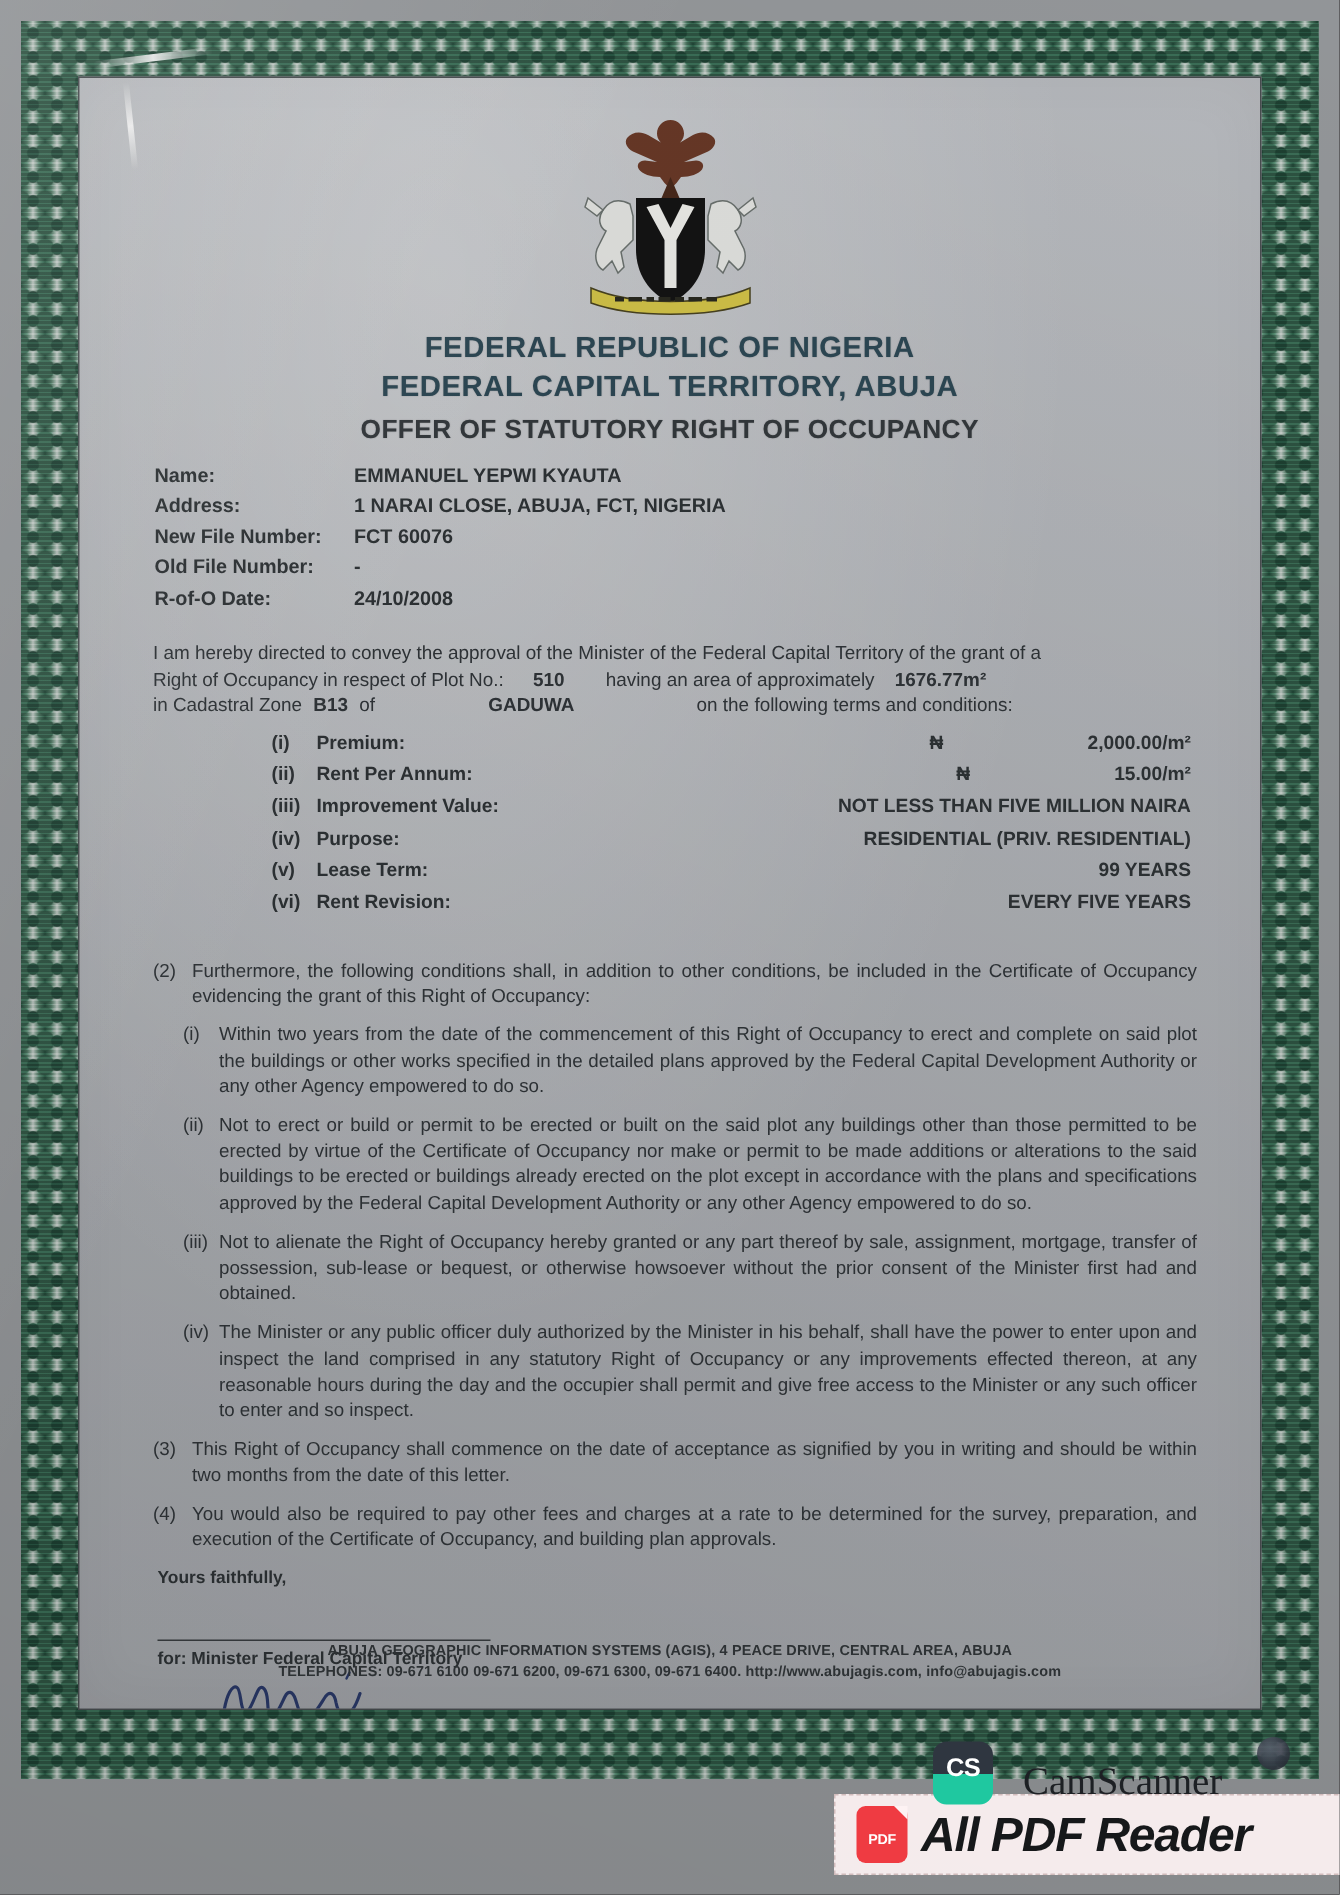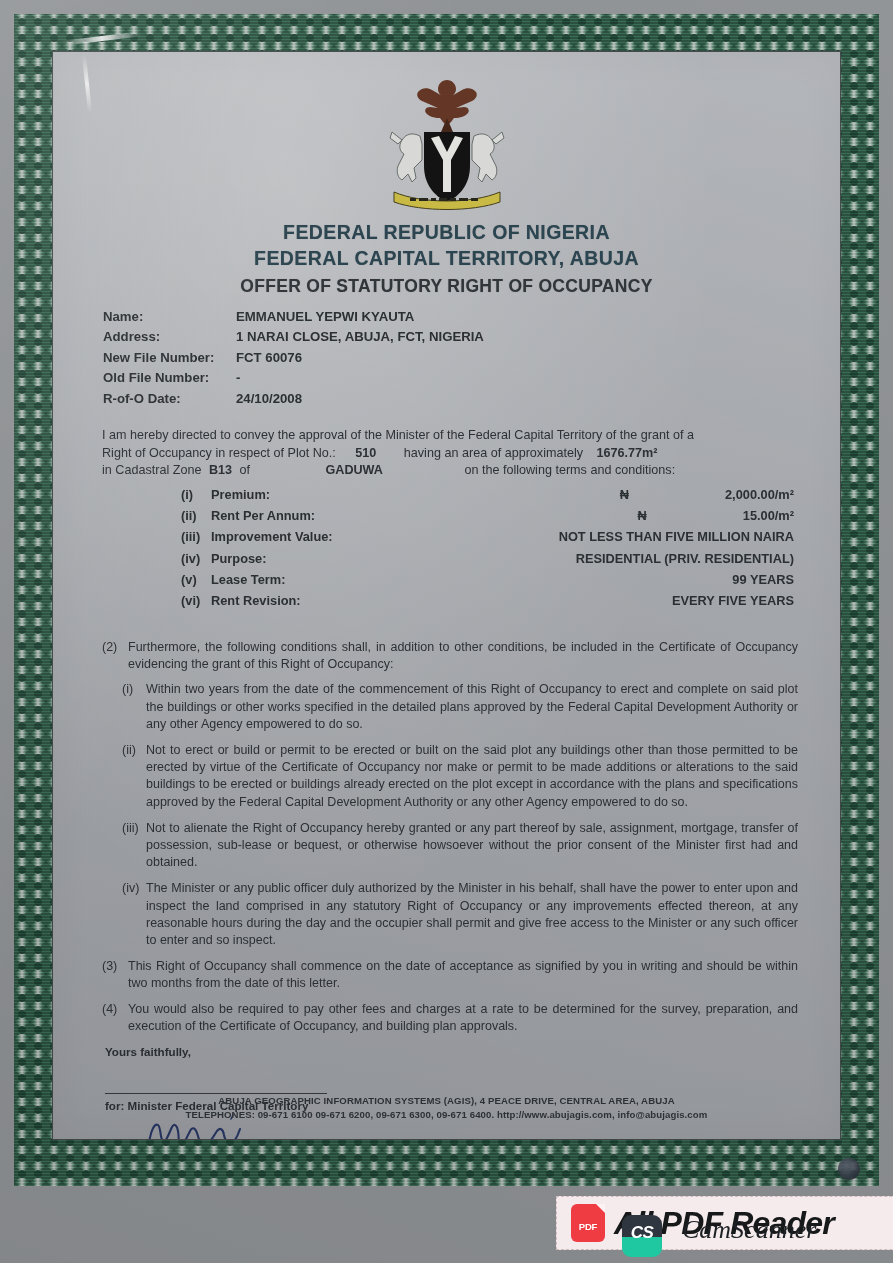--- a/index.html
+++ b/index.html
@@ -302,25 +302,24 @@
     font-weight: bold;
     font-style: italic;
     color: #16181a;
     letter-spacing: -0.8px;
     margin-left: 9px;
     white-space: nowrap;
   }
   #camscanner-group {
     position: absolute;
     left: 622px;
-    top: 1215px;
+    top: 1161px;
     display: flex;
-    align-items: flex-start;
+    align-items: flex-end;
     z-index: 90;
-    font-style: italic;
   }
   #cs-badge {
     width: 40px;
     height: 42px;
     border-radius: 9px;
     background: linear-gradient(180deg, #2f3640 0%, #2f3640 52%, #1fc8a0 52%, #1fc8a0 100%);
     display: flex;
     align-items: center;
     justify-content: center;
     flex: 0 0 40px;

